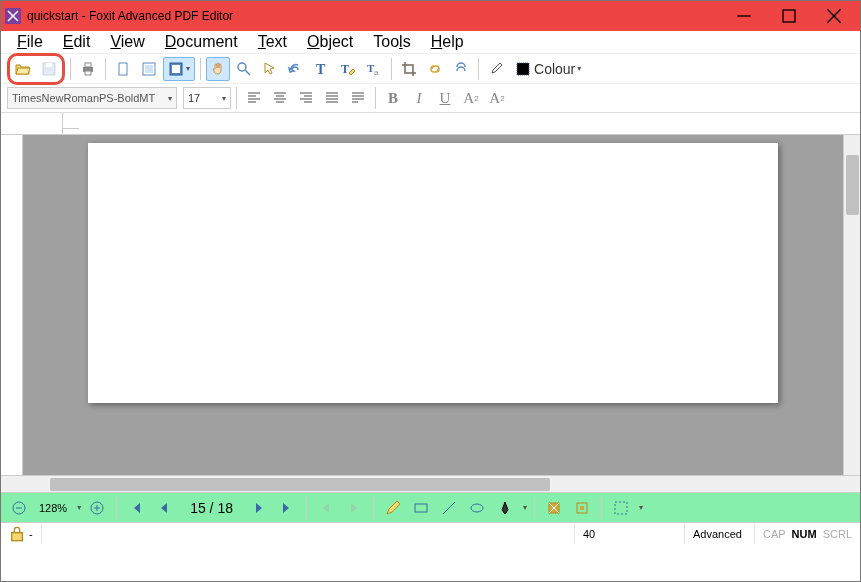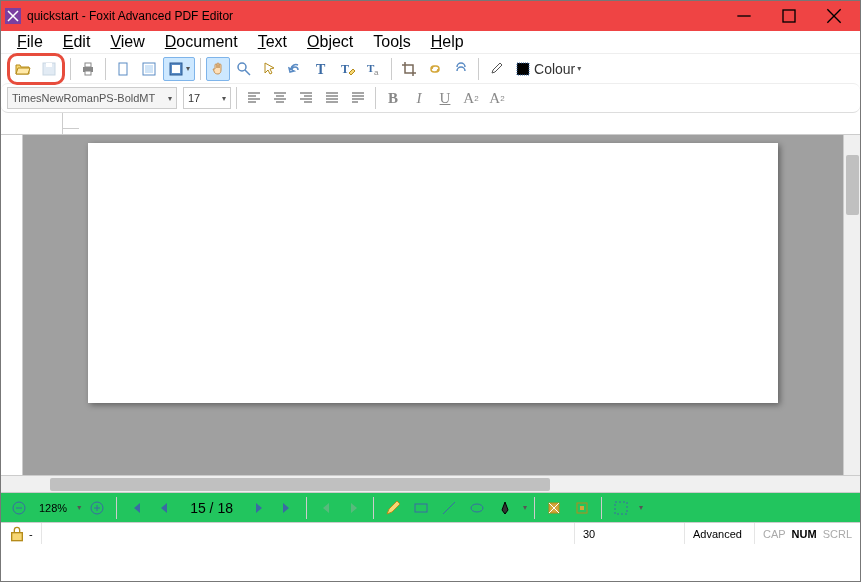--- a/index.html
+++ b/index.html
@@ -5,21 +5,21 @@
 * { box-sizing: border-box; margin: 0; padding: 0; }
 body { font-family: "Segoe UI", Tahoma, sans-serif; font-size: 12px; background: #fff; width: 861px; height: 582px; overflow: hidden; border: 1px solid #777; }
 .titlebar { height: 30px; display: flex; align-items: center; padding: 0 4px; background: #ef4444; }
 .app-icon { width: 16px; height: 16px; margin-right: 6px; }
 .title-text { flex: 1; font-size: 12px; color: #000; }
 .win-btn { width: 45px; height: 30px; display: flex; align-items: center; justify-content: center; color: #000; }
 .menubar { height: 22px; display: flex; align-items: center; padding: 0 8px; gap: 4px; background: #fff; }
 .menu-item { padding: 2px 8px; font-size: 16px; cursor: default; }
 .menu-item .u { text-decoration: underline; }
 .toolbar { height: 30px; display: flex; align-items: center; padding: 1px 6px; gap: 2px; background: #fff; border-top: 1px solid #eee; }
-.toolbar.t2 { border-bottom: 1px solid #ddd; border-radius: 7px; }
+.toolbar.t2 { border-bottom: 1px solid #ddd; }
 .tb-btn { width: 24px; height: 24px; display: flex; align-items: center; justify-content: center; border: 1px solid transparent; border-radius: 2px; }
 .tb-btn.active { background: #cde8ff; border-color: #7eb4ea; }
 .tb-sep { width: 1px; height: 22px; background: #ccc; margin: 0 3px; }
 .highlight-circle { border: 3px solid #e74c3c; border-radius: 10px; padding: 1px; display: flex; gap: 2px; }
 .dd-arrow { font-size: 8px; color: #555; margin-left: 2px; }
 .font-select { width: 170px; height: 22px; border: 1px solid #ccc; background: #f5f5f5; padding: 0 4px; font-size: 11px; color: #555; display: flex; align-items: center; justify-content: space-between; }
 .size-select { width: 48px; height: 22px; border: 1px solid #ccc; background: #fff; padding: 0 4px; font-size: 11px; color: #333; display: flex; align-items: center; justify-content: space-between; margin-left: 4px; }
 .fmt-letter { font-family: "Times New Roman", serif; font-size: 15px; color: #888; }
 .color-label { margin-left: 3px; font-size: 14px; color: #333; }
 .ruler-area { height: 22px; background: #fff; display: flex; border-bottom: 1px solid #ccc; }
@@ -27,21 +27,21 @@
 .ruler { flex: 1; background: #fff; position: relative; overflow: hidden; }
 .workspace { height: 340px; display: flex; background: #a0a0a0; position: relative; }
 .vruler { width: 22px; background: #fff; border-right: 1px solid #ccc; position: relative; }
 .canvas-area { flex: 1; background: #a0a0a0; display: flex; justify-content: center; align-items: flex-start; padding-top: 0; position: relative; overflow: hidden; }
 .page { width: 690px; height: 260px; background: #fff; box-shadow: 2px 2px 6px rgba(0,0,0,0.4); margin-top: 8px; }
 .vscroll { width: 17px; background: #f0f0f0; border-left: 1px solid #ccc; position: relative; }
 .vscroll-thumb { position: absolute; left: 2px; width: 13px; background: #c0c0c0; border-radius: 2px; }
 .hscroll { height: 17px; background: #f0f0f0; border-top: 1px solid #ccc; display: flex; }
 .hscroll-track { flex: 1; position: relative; margin: 0 17px; }
 .hscroll-thumb { position: absolute; top: 2px; height: 13px; background: #c0c0c0; border-radius: 2px; }
-.nav-bar { height: 30px; display: flex; align-items: center; padding: 0 6px; gap: 4px; border-top: 1px solid #ccc; background: #22c55e; }
+.nav-bar { height: 30px; display: flex; align-items: center; padding: 0 6px; gap: 4px; border-top: 1px solid #ccc; background: #86efac; }
 .zoom-text { font-size: 11px; padding: 0 4px; min-width: 34px; }
 .page-text { font-size: 14px; padding: 0 10px; }
 .status-bar { height: 22px; display: flex; align-items: center; border-top: 1px solid #ccc; background: #fff; font-size: 11px; }
 .status-cell { padding: 0 8px; height: 100%; display: flex; align-items: center; border-right: 1px solid #e5e5e5; }
 .status-cell.fill { flex: 1; }
 svg { width: 16px; height: 16px; }
 .tb-btn.wide { width: auto; padding: 0 4px; }
 .disabled { opacity: 0.4; }
 </style>
 </head>
@@ -395,18 +395,18 @@
 
 <div class="status-bar">
   <div class="status-cell">
     <svg width="12" height="12" viewBox="0 0 12 12">
         <rect x="2" y="5" width="8" height="6" fill="#f7d774" stroke="#b58b1a"></rect>
         <path d="M4 5V3a2 2 0 014 0v2" fill="none" stroke="#b58b1a"></path>
       </svg>
     <span style="margin-left:4px">-</span>
   </div>
   <div class="status-cell fill"></div>
-  <div class="status-cell" style="width:110px">30</div>
+  <div class="status-cell" style="width:110px">40</div>
   <div class="status-cell" style="width:70px">Advanced</div>
   <div class="status-cell" style="color:#aaa;border:none;padding-right:2px">CAP</div>
   <div class="status-cell" style="border:none;padding:0 4px;font-weight:bold">NUM</div>
   <div class="status-cell" style="color:#aaa;border:none;padding-left:2px">SCRL</div>
 </div>
 
 </body></html>

